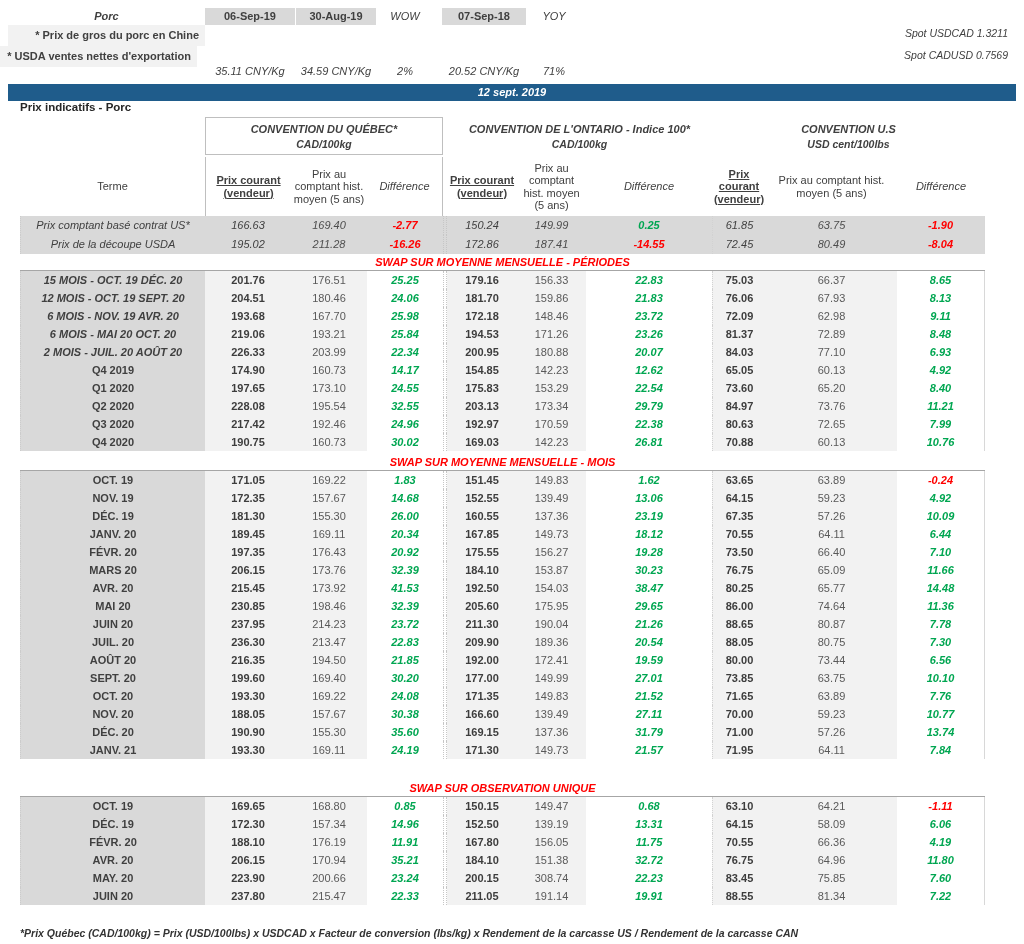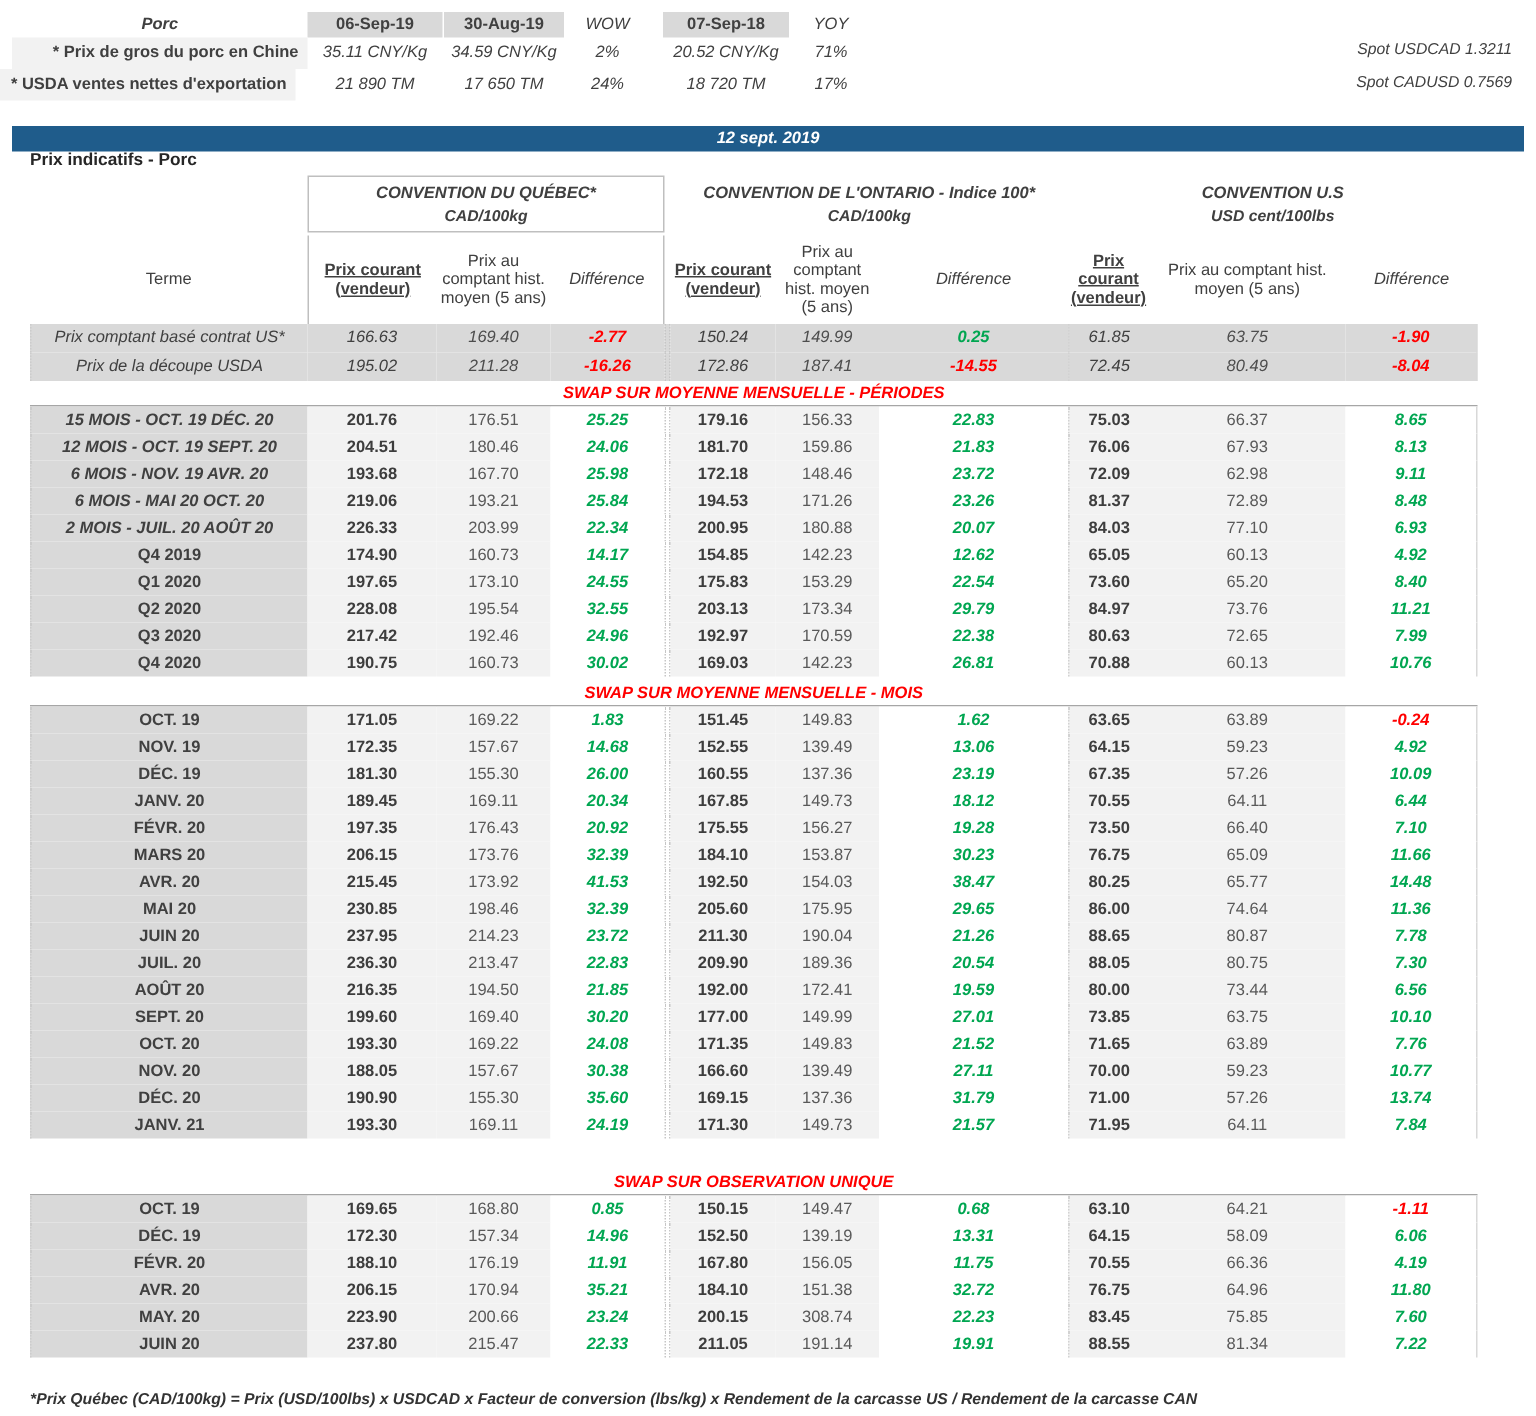--- a/index.html
+++ b/index.html
@@ -6,21 +6,21 @@
   .page{position:relative;width:1024px;height:944px;background:#fff;
         font-family:"Liberation Sans",sans-serif;color:#404040;overflow:hidden;}
   .abs{position:absolute;}
 
   
   .t-cell{position:absolute;font-size:11px;text-align:center;white-space:nowrap;}
   .t-title{font-weight:bold;font-style:italic;text-align:center;}
   .t-colhead{background:#d9d9d9;font-weight:bold;}
   .t-colhead-plain{font-style:italic;}
   .t-label{background:#f2f2f2;font-weight:bold;text-align:right;padding-right:6px;box-sizing:border-box;}
-  .t-val{font-style:italic;}
+  .t-val{font-style:italic;margin-top:36px;}
   .spotrate{position:absolute;right:16px;font-size:10.5px;font-style:italic;white-space:nowrap;}
 
   
   .banner{position:absolute;left:8px;top:84px;width:1008px;height:17px;background:#1F5C8B;
           color:#fff;font-size:11px;font-weight:bold;font-style:italic;text-align:center;line-height:17px;}
   .pagetitle{position:absolute;left:20px;top:101px;font-size:11.5px;font-weight:bold;color:#262626;}
 
   
   .main{position:absolute;left:20px;top:117px;width:965px;height:810px;}
   .grid{display:grid;grid-template-columns:185px 86px 76px 76px 4px 70px 69px 126px 54px 131px 88px;}

